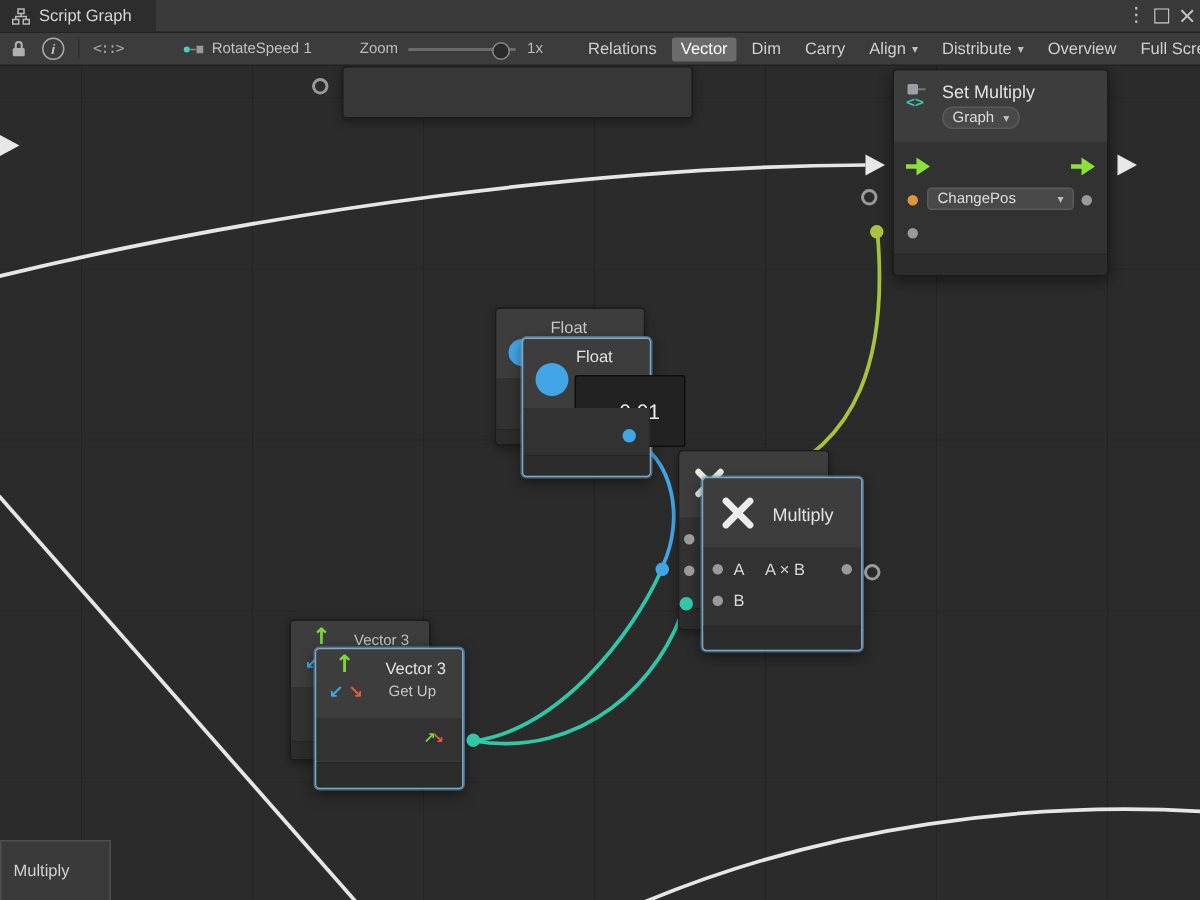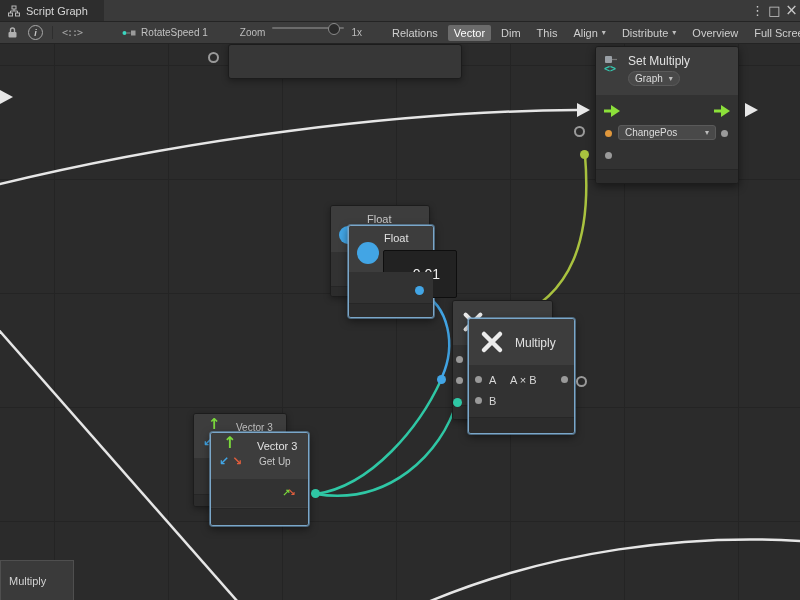--- a/index.html
+++ b/index.html
@@ -17,21 +17,21 @@
 
   
   .toolbar{position:absolute;top:22px;left:0;right:0;height:21px;background:#3c3c3c;
     border-bottom:1px solid #232323;display:flex;align-items:center;font-size:10px;color:#bdbdbd;overflow:hidden}
   .tbi{display:flex;align-items:center;justify-content:center}
   .circle-i{width:13px;height:13px;border:1px solid #a8a8a8;border-radius:50%;font-size:9px;
     color:#c8c8c8;font-style:italic;font-weight:bold}
   .sep{width:1px;height:13px;background:#2e2e2e;margin:0 9px}
   .frame-glyph{font-family:"DejaVu Sans Mono",monospace;font-size:10px;color:#a8a8a8;letter-spacing:-1px}
   .graphname{display:flex;align-items:center;gap:5px;color:#c2c2c2;font-size:10px}
-  .zoomgrp{display:flex;gap:7px;color:#bdbdbd;font-size:10px}
+  .zoomgrp{display:flex;align-items:center;gap:7px;color:#bdbdbd;font-size:10px}
   .track{position:relative;width:72px;height:2px;background:#6b6b6b;border-radius:1px}
   .knob{position:absolute;right:4px;top:-4px;width:10px;height:10px;border-radius:50%;
     background:#2a2a2a;border:1px solid #8a8a8a}
   .tb-buttons{position:absolute;left:386px;top:0;height:21px;display:flex;align-items:center;
     gap:4px;white-space:nowrap}
   .tb-btn{padding:2px 6px;font-size:11px;color:#cfcfcf;border-radius:2px;display:flex;
     align-items:center;gap:4px;cursor:default}
   .tb-btn.selected{background:#6b6b6b;color:#fff}
   .dd{font-size:8px;color:#bdbdbd;font-family:"DejaVu Sans",sans-serif}
 
@@ -141,21 +141,21 @@
       <div class="tb-btn">
           <span>Relations</span>
         </div>
       <div class="tb-btn selected">
           <span>Vector</span>
         </div>
       <div class="tb-btn">
           <span>Dim</span>
         </div>
       <div class="tb-btn">
-          <span>This</span>
+          <span>Carry</span>
         </div>
       <div class="tb-btn">
           <span>Align</span>
           <span class="dd glyph">▾</span>
         </div>
       <div class="tb-btn">
           <span>Distribute</span>
           <span class="dd glyph">▾</span>
         </div>
       <div class="tb-btn">

